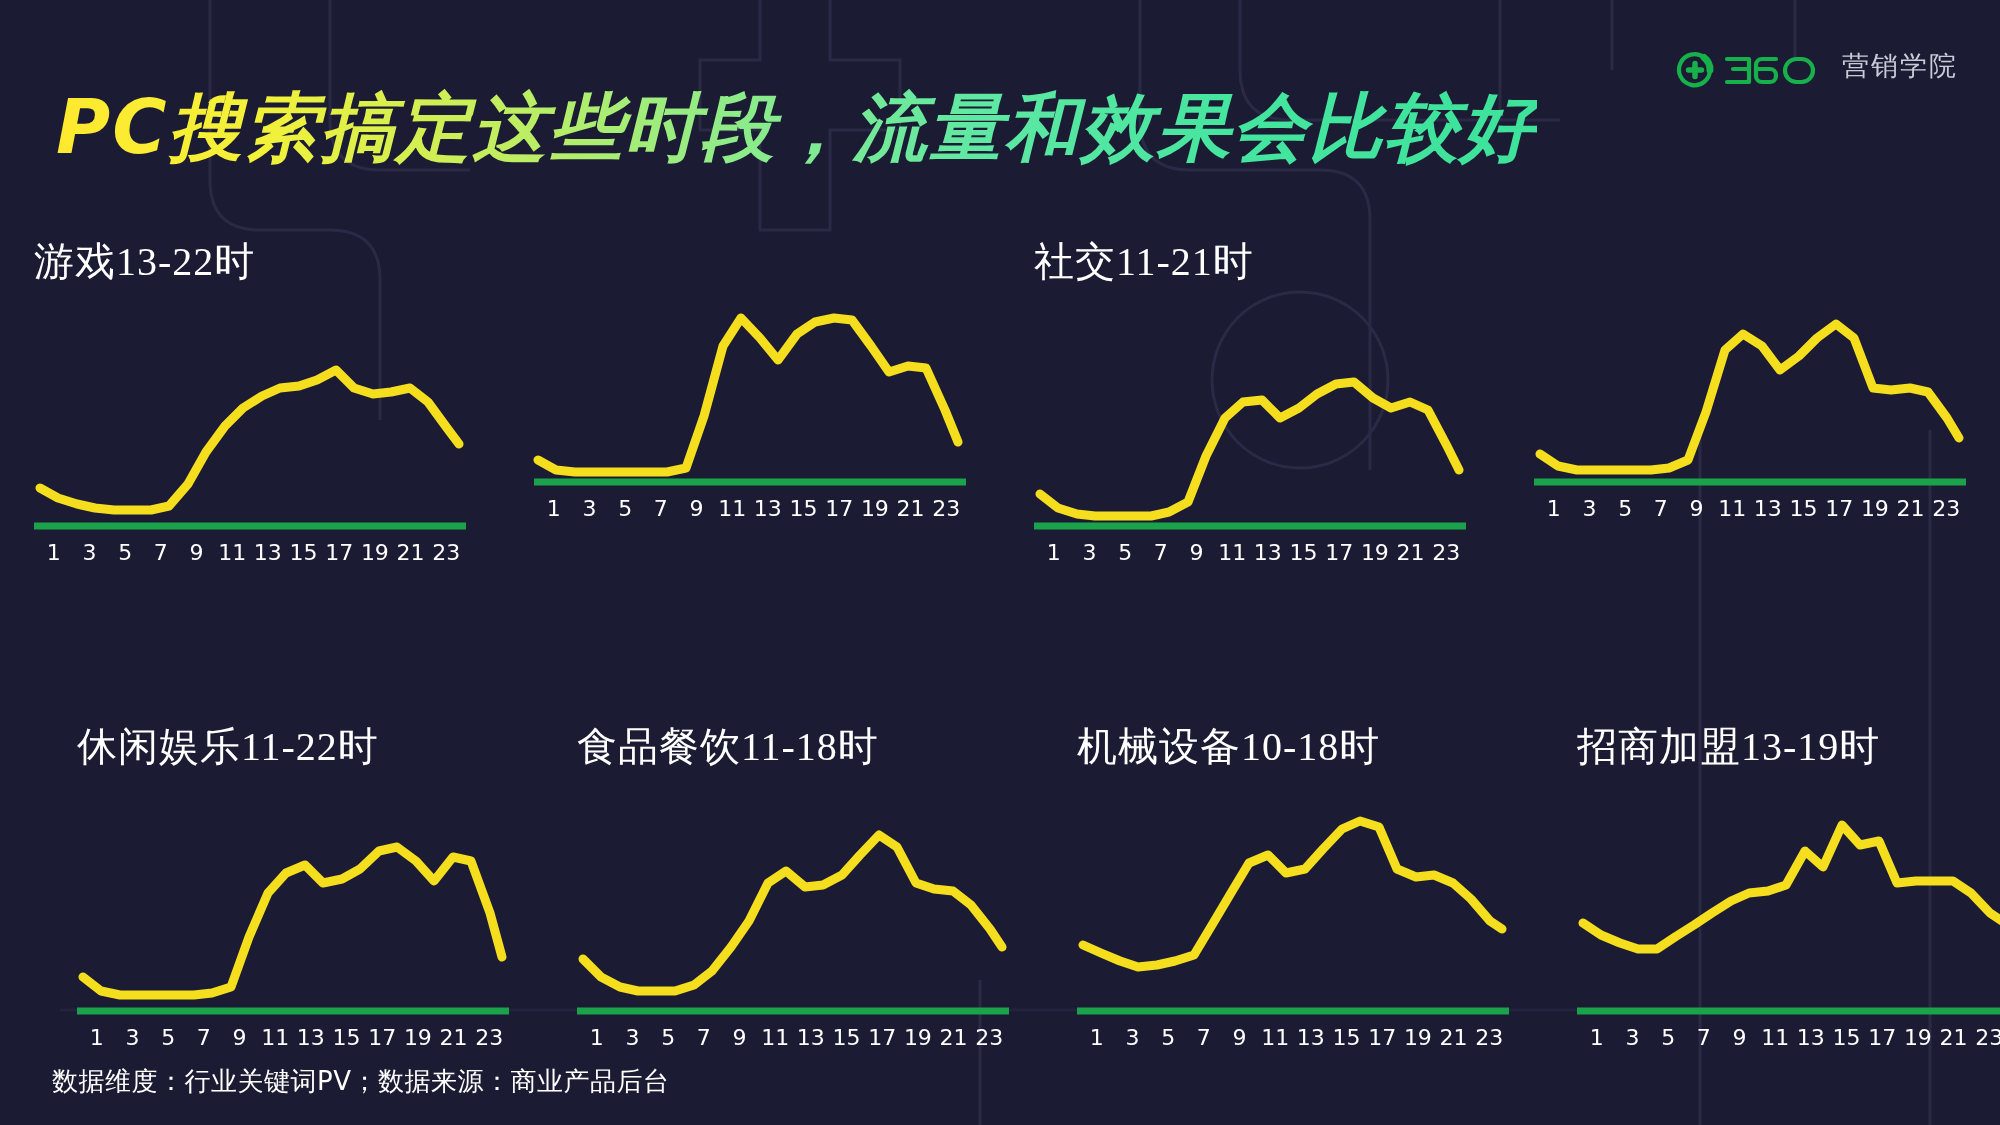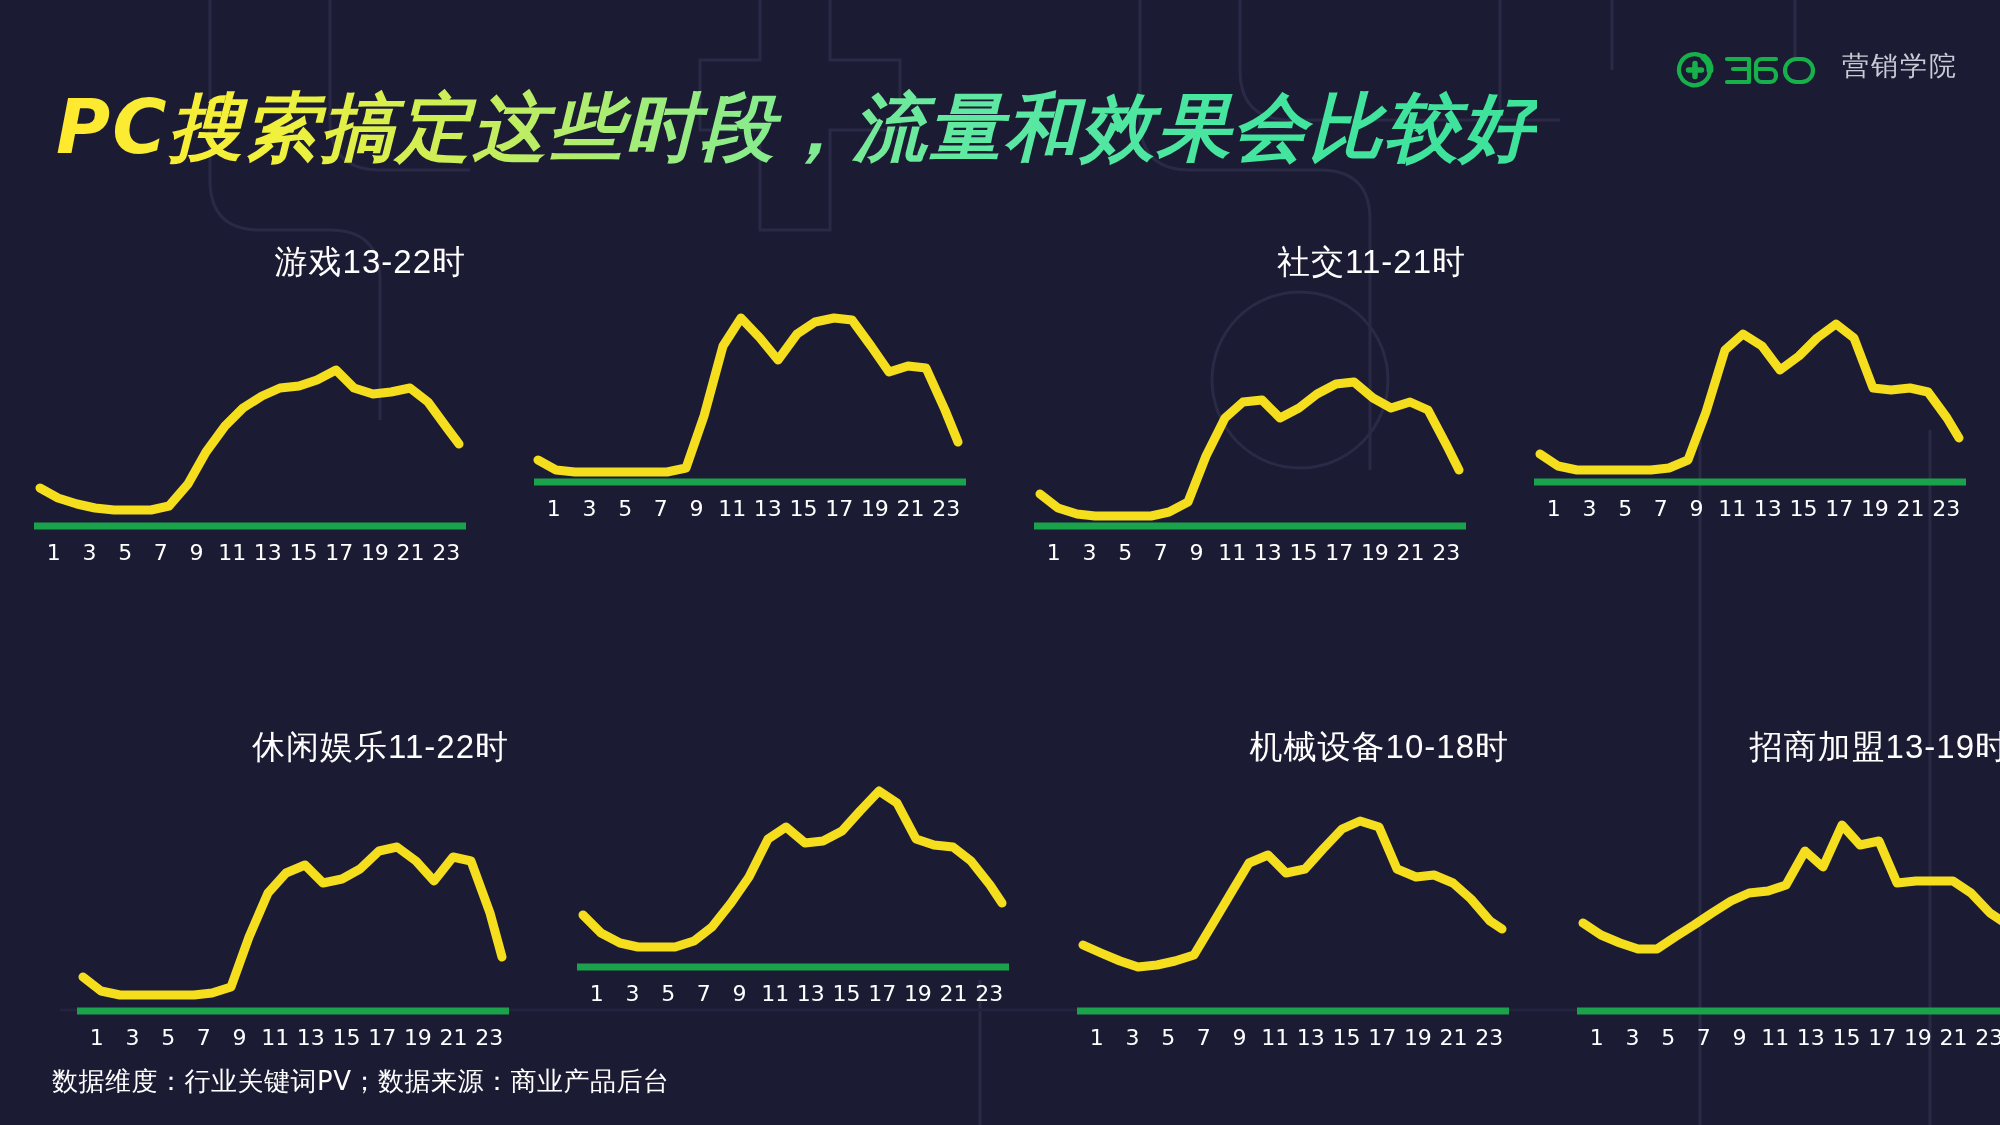--- a/index.html
+++ b/index.html
@@ -85,26 +85,26 @@
   }
   .chart-row.row-2 { margin-top: 85px; padding-left: 43px; }
 
   .chart-cell {
     width: 500px;
     position: relative;
     box-sizing: border-box;
     padding: 0 34px;
   }
   .chart-title {
-    text-align: right;
+    text-align: left;
     color: #ffffff;
-    font-size: 33px;
+    font-size: 40px;
     letter-spacing: 1px;
     white-space: nowrap;
-    font-family: Liberation Sans, sans-serif;
+    font-family: Liberation Serif, serif;
     height: 44px;
     line-height: 44px;
   }
   .spark-wrap {
     position: relative;
     margin-top: 48px;
     height: 200px;
   }
   .spark-wrap svg {
     display: block;
@@ -297,20 +297,21 @@
           <span>13</span>
           <span>15</span>
           <span>17</span>
           <span>19</span>
           <span>21</span>
           <span>23</span>
         </div>
       </div>
 
       <div class="chart-cell">
+        <div class="chart-title">食品餐饮11-18时</div>
         <div class="spark-wrap">
           <svg viewBox="0 0 432 200" preserveAspectRatio="none">
             <polyline fill="none" stroke="#f5de1e" stroke-width="9" stroke-linecap="round" stroke-linejoin="round" points="6,142 24,160 43,170 61,174 80,174 98,174 117,168 135,154 154,130 172,104 191,66 209,54 228,70 246,68 265,58 283,38 302,18 320,30 339,66 357,72 376,74 394,88 413,112 425,130"></polyline>
             <line x1="0" y1="194" x2="432" y2="194" stroke="#1aa34a" stroke-width="7"></line>
           </svg>
         </div>
         <div class="axis-labels">
           <span>1</span>
           <span>3</span>
           <span>5</span>

